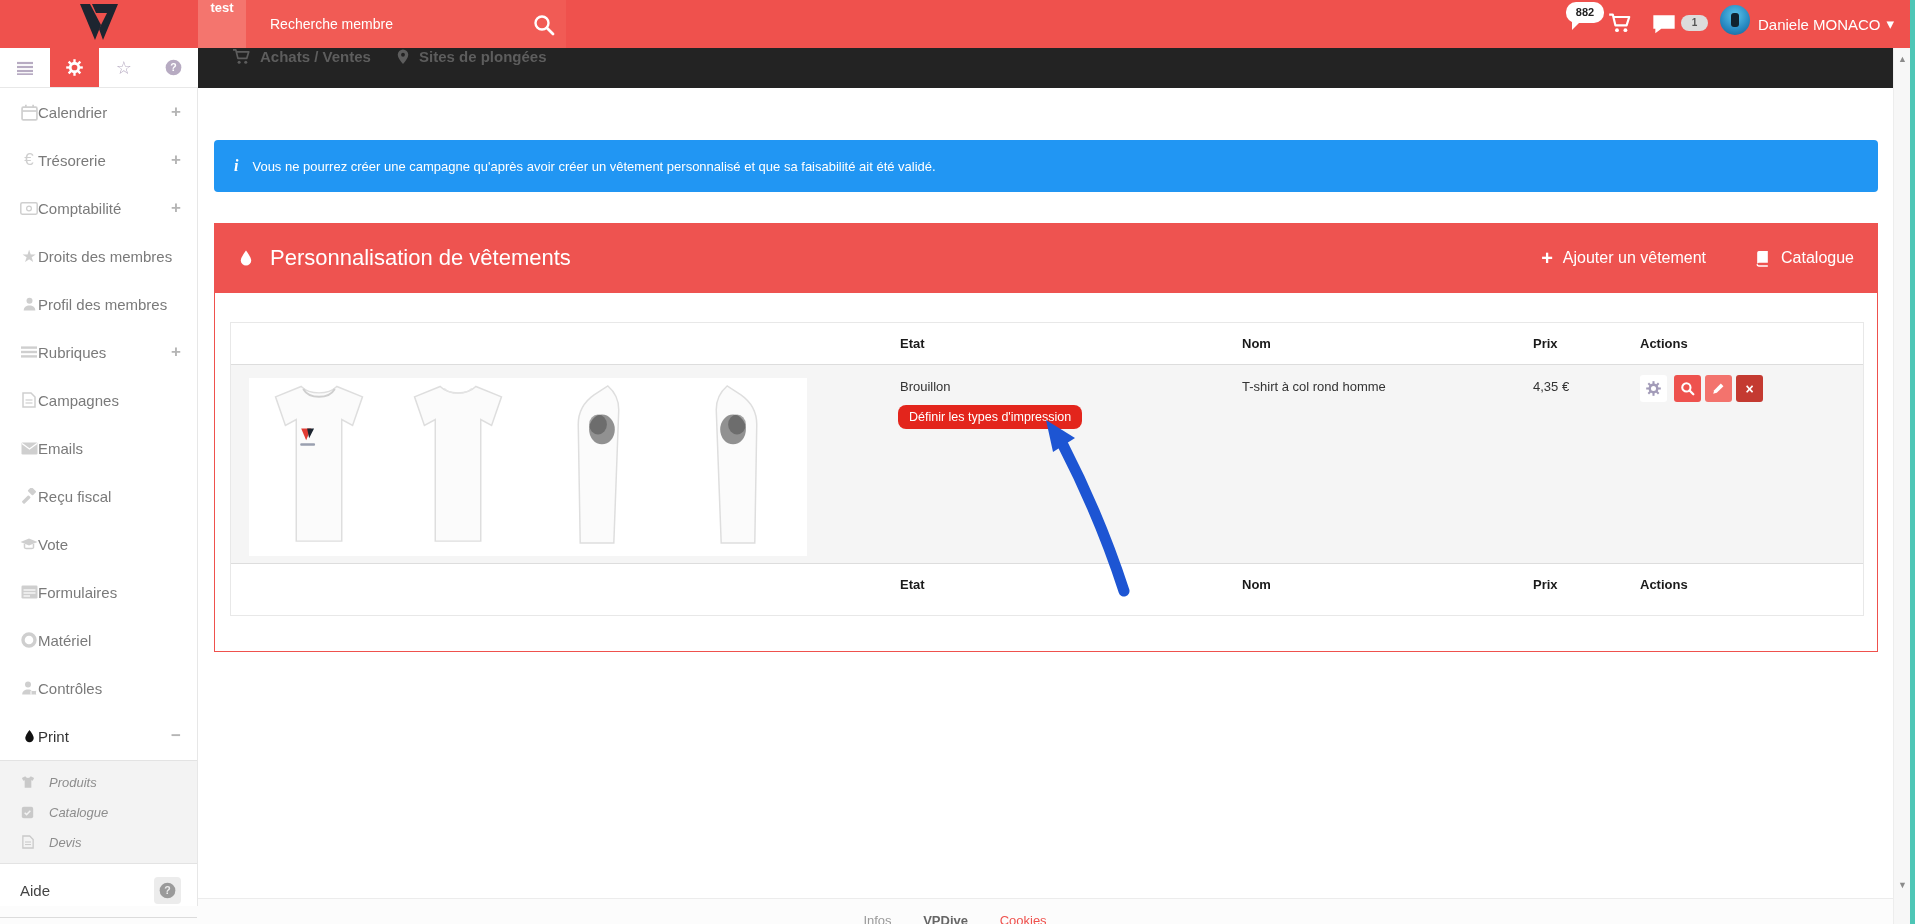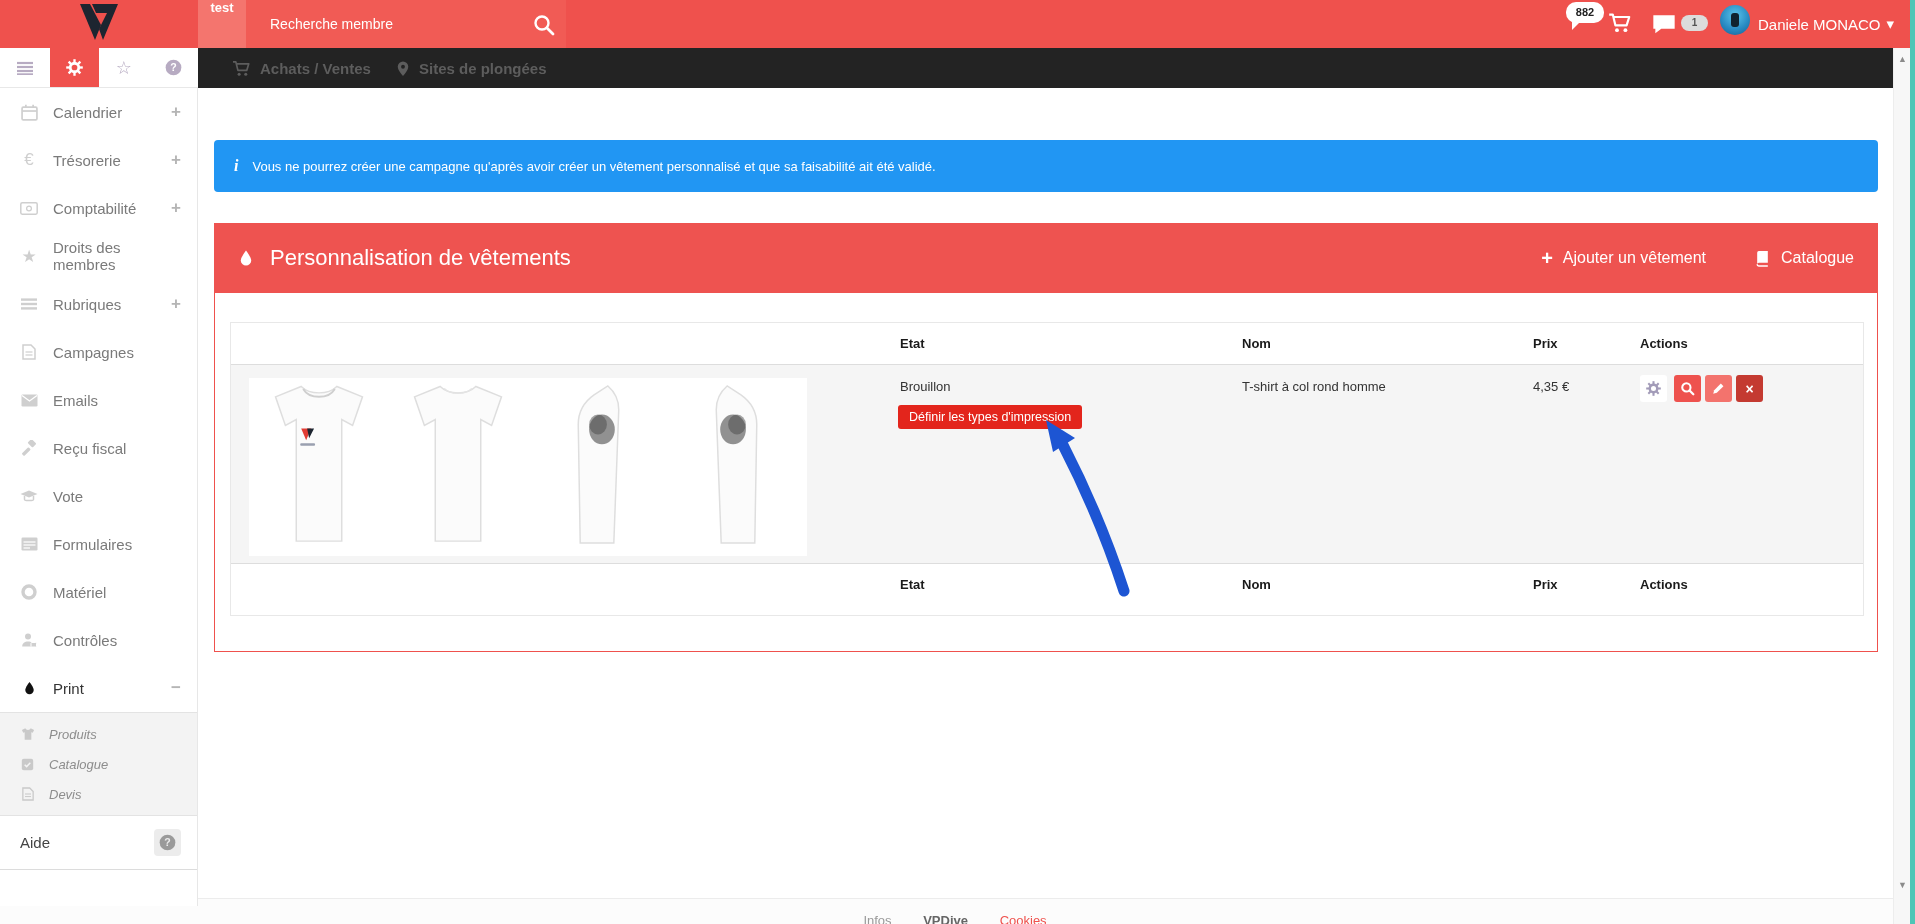--- a/index.html
+++ b/index.html
@@ -22,27 +22,27 @@
   .avatar:after { content:""; position:absolute; left:11px; top:8px; width:8px; height:14px; background:#10222e; border-radius:3px; }
   .user-menu { position:absolute; left:1758px; top:0; height:48px; display:flex; align-items:center; gap:6px; color:#fff; font-size:15px; background:transparent; border:none; cursor:pointer; }
 
   
   .tab-strip { position:absolute; left:0; top:48px; width:198px; height:40px; display:flex; z-index:25; background:#fff; border-bottom:1px solid #e8e8e8; }
   .tab { flex:1; display:flex; align-items:center; justify-content:center; background:#fff; border:none; cursor:pointer; color:#b7abc2; font-size:16px; }
   .tab.active { background:#ef514d; color:#fff; }
 
   
   .dark-nav { position:absolute; left:198px; top:48px; width:1695px; height:40px; background:#232323; z-index:20; }
-  .dark-nav .nav-item { position:absolute; top:0; height:40px; display:flex; align-items:center; gap:9px; color:#5d5d5d; font-size:15px; font-weight:bold; background:transparent; border:none; cursor:pointer; }
+  .dark-nav .nav-item { position:absolute; top:0; height:40px; display:flex; gap:9px; color:#5d5d5d; font-size:15px; font-weight:bold; background:transparent; border:none; cursor:pointer; }
 
   
   .sidebar { position:absolute; left:0; top:88px; width:198px; height:818px; background:#fff; border-right:1px solid #e7e7e7; z-index:10; }
   .side-item { height:48px; display:flex; align-items:center; padding-left:20px; cursor:pointer; }
   .side-item .ic { width:18px; height:18px; color:#cfcfcf; display:flex; align-items:center; justify-content:center; font-size:16px; flex:none; }
-  .side-item .lbl { margin-left:15px; color:#7a7a7a; font-size:15px; }
+  .side-item .lbl { color:#7a7a7a; font-size:15px; }
   .side-item .exp { margin-left:auto; margin-right:16px; color:#b5b5b5; font-size:17px; font-weight:bold; }
   .side-item.active .ic { color:#111; }
   .side-item.active .lbl { color:#333; }
   .sub-panel { background:#f3f3f3; border-top:1px solid #e3e3e3; border-bottom:1px solid #e3e3e3; padding:6px 0; }
   .sub-item { height:30px; display:flex; align-items:center; padding-left:20px; cursor:pointer;font-style:italic; }
   .sub-item .ic { width:15px; height:15px; color:#c9c9c9; display:flex; align-items:center; justify-content:center; }
   .sub-item .lbl { margin-left:14px; color:#8d8d8d; font-size:13px; }
   .aide-row { height:54px; display:flex; align-items:center; padding:0 16px 0 20px; border-bottom:1px solid #dcdcdc; }
   .aide-row .lbl { color:#444; font-size:15px; }
   .help-btn { margin-left:auto; width:27px; height:27px; background:#ececec; border:none; border-radius:4px; color:#9a9a9a; cursor:pointer; display:flex; align-items:center; justify-content:center; }
@@ -60,21 +60,21 @@
   .panel-btn { background:transparent; border:none; color:#fff; font-size:16px; display:flex; align-items:center; gap:10px; cursor:pointer; }
   .panel-btn .plus { font-size:20px; font-weight:bold; }
 
   .tbl { position:absolute; left:15px; top:98px; width:1634px; height:294px; border:1px solid #e8e8e8; background:#fff; }
   .tbl-head { position:relative; height:42px; border-bottom:1px solid #ddd; }
   .tbl-foot { position:relative; height:42px; border-top:1px solid #ddd; }
   .th { position:absolute; top:13px; font-size:13px; font-weight:bold; color:#1a1a1a; }
   .col-etat { left:669px; } .col-nom { left:1011px; } .col-prix { left:1302px; } .col-actions { left:1409px; }
   .tbl-row { position:relative; height:198px; background:#f5f5f5; }
   .cell-txt { position:absolute; top:14px; font-size:13px; color:#333; }
-  .etat-btn { position:absolute; left:667px; top:40px; background:#e3251c; color:#fff; border:none; border-radius:3px; font-size:12.5px; padding:5px 11px; cursor:pointer; font-family:"Liberation Sans", sans-serif; }
+  .etat-btn { position:absolute; left:667px; top:40px; background:#e3251c; color:#fff; border:none; border-radius:8px; font-size:12.5px; padding:5px 11px; cursor:pointer; font-family:"Liberation Sans", sans-serif; }
   .img-box { position:absolute; left:18px; top:13px; width:558px; height:178px; background:#fff; display:flex; align-items:stretch; }
   .shirt { flex:1; display:flex; align-items:center; justify-content:center; }
   .actions-cell { position:absolute; left:1409px; top:10px; display:flex; gap:4px; }
   .act-btn { width:27px; height:27px; border:none; border-radius:3px; display:flex; align-items:center; justify-content:center; color:#fff; cursor:pointer; }
   .act-gear { background:#fff; color:#a29bb8; margin-right:3px; }
   .act-search { background:#ee524e; }
   .act-edit { background:#f3736d; }
   .act-del { background:#c43a31; font-weight:bold; font-size:14px; }
 
   
@@ -242,20 +242,30 @@
       <span class="lbl">Comptabilité</span>
       <span class="exp">+</span>
     </div>
 
     <div class="side-item">
       <span class="ic" style="font-size:17px;">★</span>
       <span class="lbl">Droits des membres</span>
       <span class="exp"></span>
     </div>
 
+    <div class="side-item">
+      <span class="ic">
+          <svg width="15" height="16" viewBox="0 0 16 16">
+            <circle cx="8" cy="4.6" r="3.2" fill="currentColor"></circle>
+            <path d="M1.8 15c0-3.6 2.8-5.4 6.2-5.4s6.2 1.8 6.2 5.4z" fill="currentColor"></path>
+          </svg>
+        </span>
+      <span class="lbl">Profil des membres</span>
+      <span class="exp"></span>
+    </div>
 
     <div class="side-item">
       <span class="ic">
           <svg width="16" height="12" viewBox="0 0 16 12">
             <g stroke="currentColor" stroke-width="2.4">
               <line x1="0" y1="1.6" x2="16" y2="1.6"></line>
               <line x1="0" y1="6" x2="16" y2="6"></line>
               <line x1="0" y1="10.4" x2="16" y2="10.4"></line>
             </g>
           </svg>

